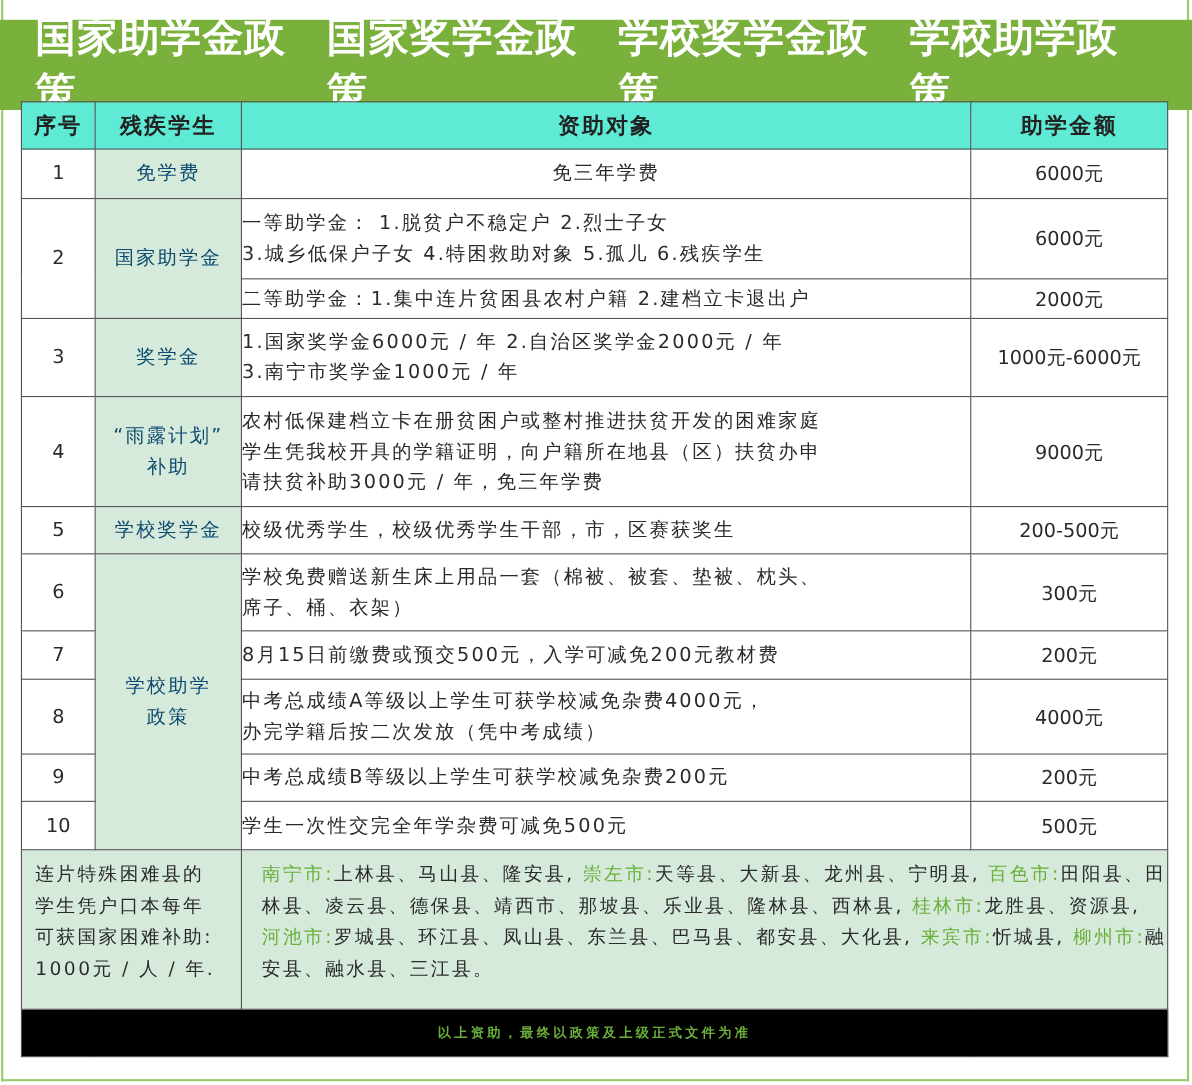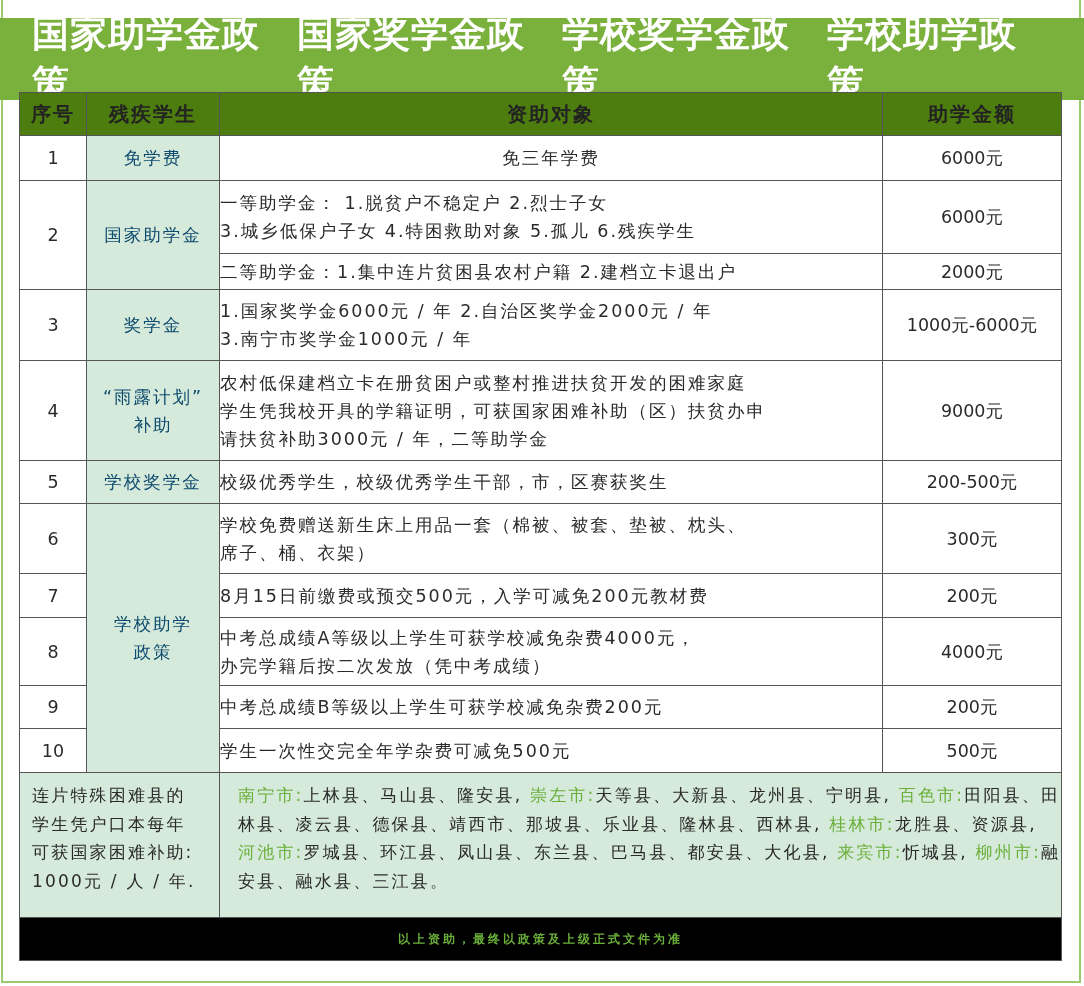--- a/index.html
+++ b/index.html
@@ -19,21 +19,21 @@
     color:#ffffff; font-weight:bold; font-size:37px; letter-spacing:1px;
     font-family:"DejaVu Sans", sans-serif;
   }
   table.main {
     position:absolute; left:19px; top:92px; width:1042px; border-collapse:collapse; table-layout:fixed;
   }
   table.main td, table.main th {
     border:1.5px solid #555; padding:0; font-size:17.5px; vertical-align:middle;
   }
   table.main th {
-    background:#4d7c0f; font-weight:bold; font-size:20px; height:42px; color:#222; letter-spacing:2px;
+    background:#5eead4; font-weight:bold; font-size:20px; height:42px; color:#222; letter-spacing:2px;
   }
   td.no { text-align:center; font-size:22px; color:#2a2a2a; }
   td.policy { background:#d6eadb; color:#0c4a6e; font-weight:normal; text-align:center; font-size:18px; letter-spacing:2px; line-height:28px; }
   td.target { padding-left:20px; letter-spacing:2px; line-height:28px; }
   td.target.center { text-align:center; padding-left:0; }
   td.amount { text-align:center; font-size:17.5px; }
   tr.notes td { background:#d6eadb; font-size:17px; letter-spacing:2.2px; line-height:28.5px; vertical-align:top; padding-top:8px; padding-bottom:22px; }
   tr.notes td.left { padding-left:12px; }
   tr.notes td.right { padding-left:18px; }
   .city { color:#6aaf3a; }
@@ -101,22 +101,22 @@
     </tr>
 
     <tr style="height:100px">
       <td class="no">4</td>
       <td class="policy">
         <div>“雨露计划”</div>
         <div>补助</div>
       </td>
       <td class="target">
         <div>农村低保建档立卡在册贫困户或整村推进扶贫开发的困难家庭</div>
-        <div>学生凭我校开具的学籍证明，可获国家困难补助（区）扶贫办申</div>
-        <div>请扶贫补助3000元 / 年，二等助学金</div>
+        <div>学生凭我校开具的学籍证明，向户籍所在地县（区）扶贫办申</div>
+        <div>请扶贫补助3000元 / 年，免三年学费</div>
       </td>
       <td class="amount">9000元</td>
     </tr>
 
     <tr style="height:43px">
       <td class="no">5</td>
       <td class="policy">学校奖学金</td>
       <td class="target">校级优秀学生，校级优秀学生干部，市，区赛获奖生</td>
       <td class="amount">200-500元</td>
     </tr>

